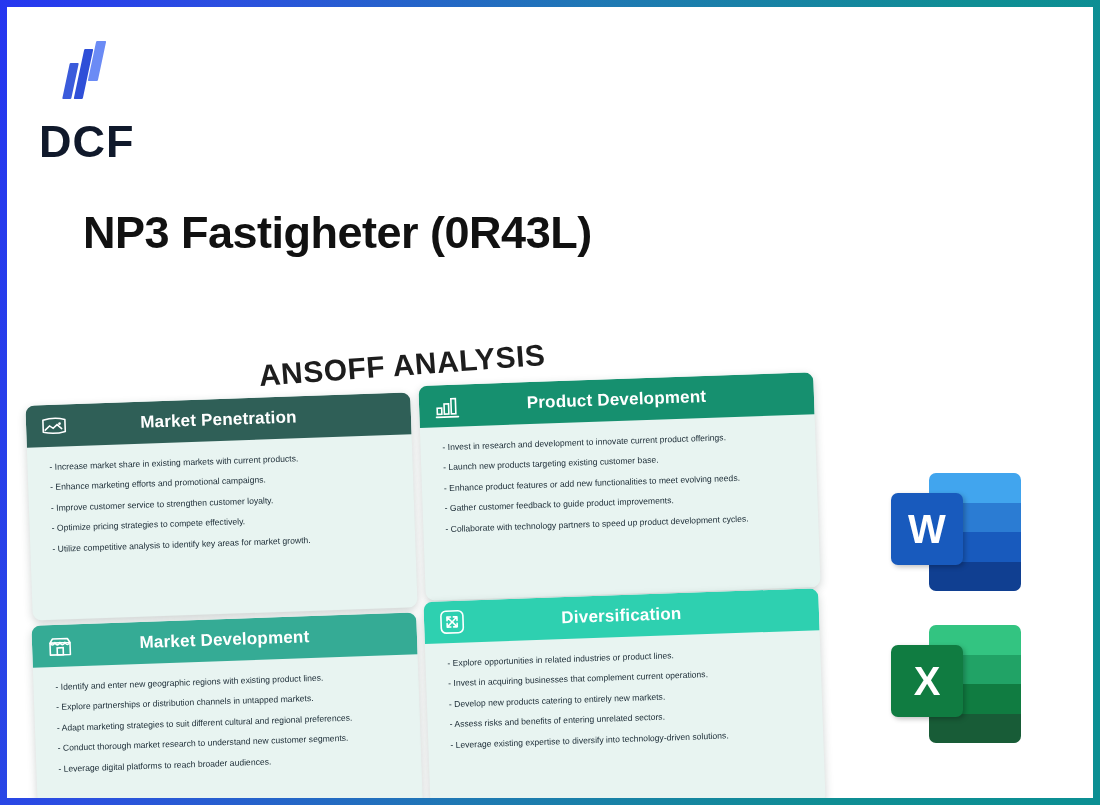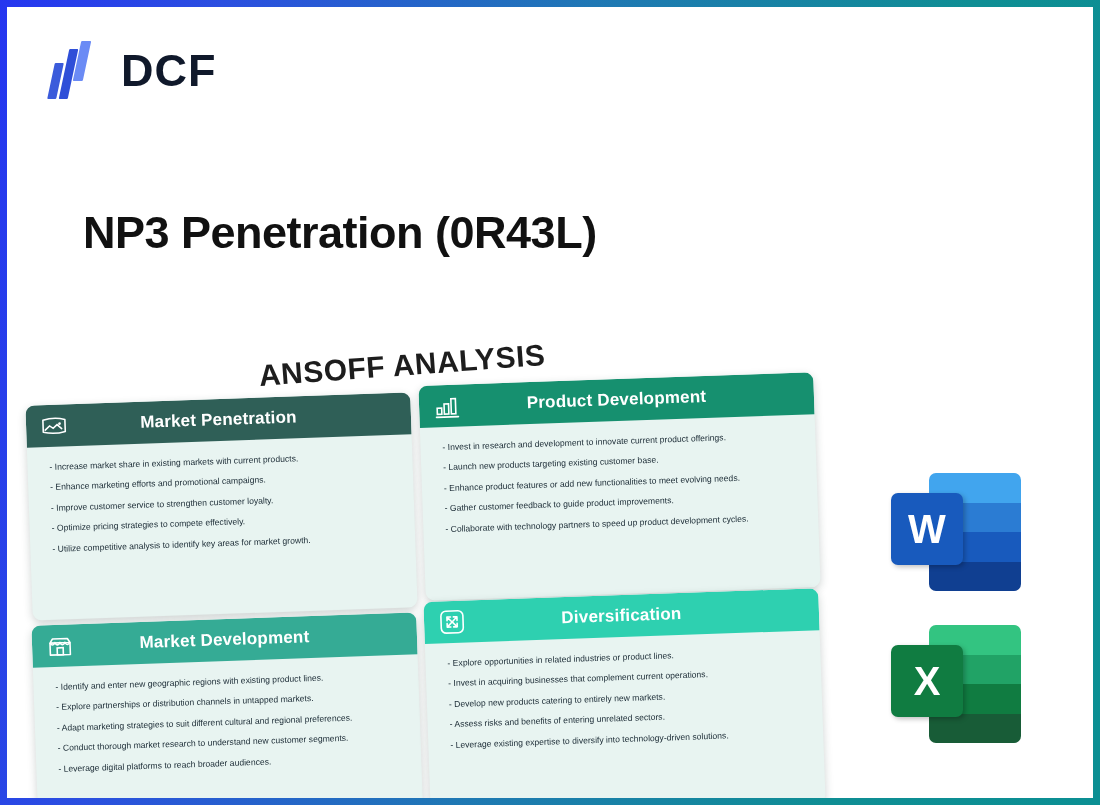--- a/index.html
+++ b/index.html
@@ -16,21 +16,21 @@
     padding:7px;
     background:linear-gradient(100deg,#2536f0 0%,#2b4fe0 18%,#1f78b4 48%,#0f8e94 78%,#0b8f93 100%);
     box-sizing:border-box;
   }
   #page-inner{
     position:relative;width:100%;height:100%;
     background:#ffffff;box-sizing:border-box;overflow:hidden;
   }
 
   
-  #brand{position:absolute;left:44px;top:34px;display:flex;align-items:center;gap:28px;}
+  #brand{position:absolute;left:32px;top:34px;display:flex;align-items:center;gap:20px;flex-direction:column;}
   .logo-mark{position:relative;width:42px;height:58px;}
   .logo-mark i{position:absolute;display:block;transform:skewX(-12deg);border-radius:1px;}
   .logo-mark i.b1{left:0px;  top:22px;width:9px; height:36px;background:#3b5bdb;}
   .logo-mark i.b2{left:13px; top:8px; width:9px; height:50px;background:#2f4fd8;}
   .logo-mark i.b3{left:26px; top:0px; width:10px;height:40px;background:#6b8bf5;}
   .logo-word{font-size:45px;font-weight:700;color:#10192b;letter-spacing:1px;line-height:1;}
 
   
   #doc-title{
     position:absolute;left:76px;top:200px;
@@ -117,21 +117,21 @@
 
   <div id="brand">
     <span class="logo-mark">
       <i class="b1"></i>
           <i class="b2"></i>
           <i class="b3"></i>
     </span>
     <span class="logo-word">DCF</span>
   </div>
 
-  <div id="doc-title">NP3 Penetration (0R43L)</div>
+  <div id="doc-title">NP3 Fastigheter (0R43L)</div>
 
   <div id="ansoff">
 
     <div id="ansoff-title">ANSOFF ANALYSIS</div>
 
     <div class="quad-wrap" id="q-mp">
       <div class="quad">
         <div class="quad-head">
           <span class="q-icon">
             <svg viewBox="0 0 28 28" fill="none" stroke="#ffffff" stroke-width="1.6">

